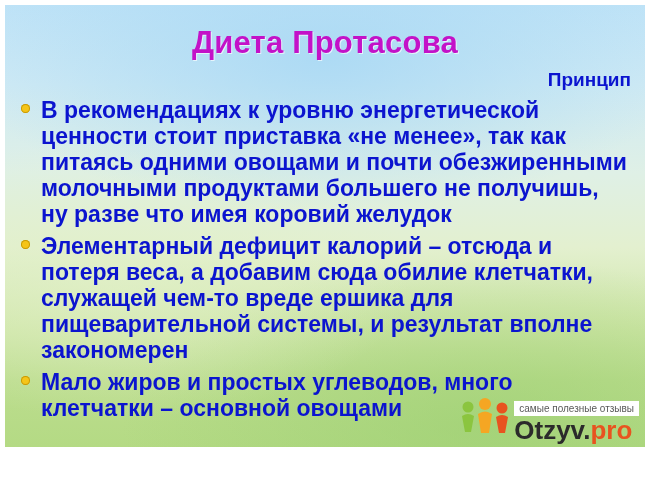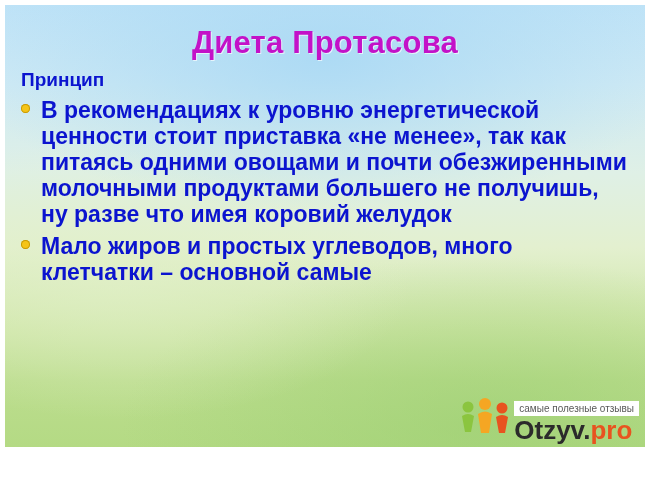--- a/index.html
+++ b/index.html
@@ -52,20 +52,21 @@
     font-weight: bold;
     letter-spacing: 0.2px;
     margin: 20px 0 6px 0;
     text-shadow: 1px 1px 0 rgba(255,255,255,0.65);
   }
   .subtitle {
     color: #0b14cf;
     font-size: 19px;
     font-weight: bold;
     margin: 8px 0 6px 2px;
+    text-align: right;
   }
   ul.bullets {
     list-style: none;
     margin: 0;
     padding: 0;
   }
   ul.bullets > li {
     position: relative;
     color: #0b14cf;
     font-size: 23px;
@@ -131,21 +132,25 @@
 
     <div class="subtitle">Принцип</div>
 
     <ul class="bullets">
       <li>
         <span class="bullet-dot"></span>
         <span>В рекомендациях к уровню энергетической ценности стоит приставка «не менее», так как питаясь одними овощами и почти обезжиренными молочными продуктами большего не получишь, ну разве что имея коровий желудок</span>
       </li>
       <li>
         <span class="bullet-dot"></span>
-        <span>Мало жиров и простых углеводов, много клетчатки – основной самые</span>
+        <span>Элементарный дефицит калорий – отсюда и потеря веса, а добавим сюда обилие клетчатки, служащей чем-то вреде ершика для пищеварительной системы, и результат вполне закономерен</span>
+      </li>
+      <li>
+        <span class="bullet-dot"></span>
+        <span>Мало жиров и простых углеводов, много клетчатки – основной овощами</span>
       </li>
     </ul>
 
   </div>
 
   <div class="logo-area">
     <div class="logo-mark">
       <svg width="56" height="48" viewBox="0 0 56 48" xmlns="http://www.w3.org/2000/svg">
         <circle cx="10" cy="12" r="5.5" fill="#8bc53f"></circle>
         <path d="M4 21 q6 -4 12 0 l-3 16 h-6 z" fill="#8bc53f"></path>

